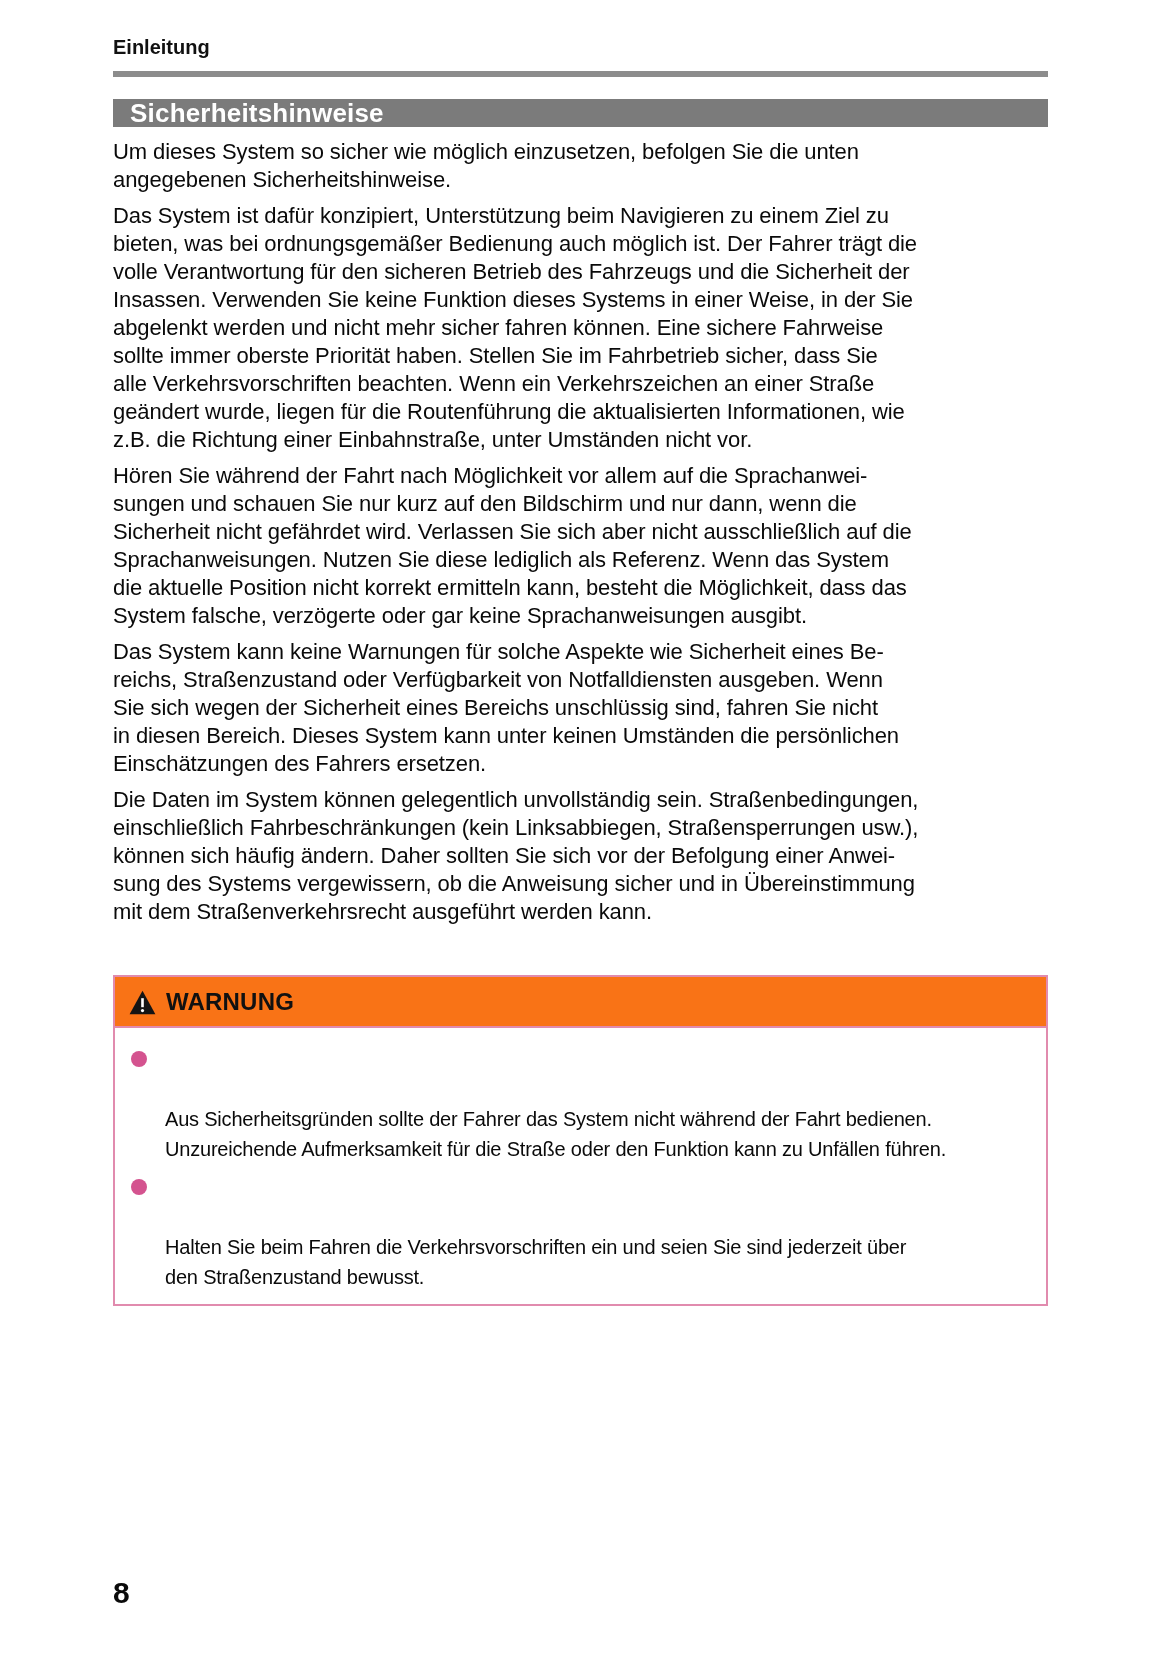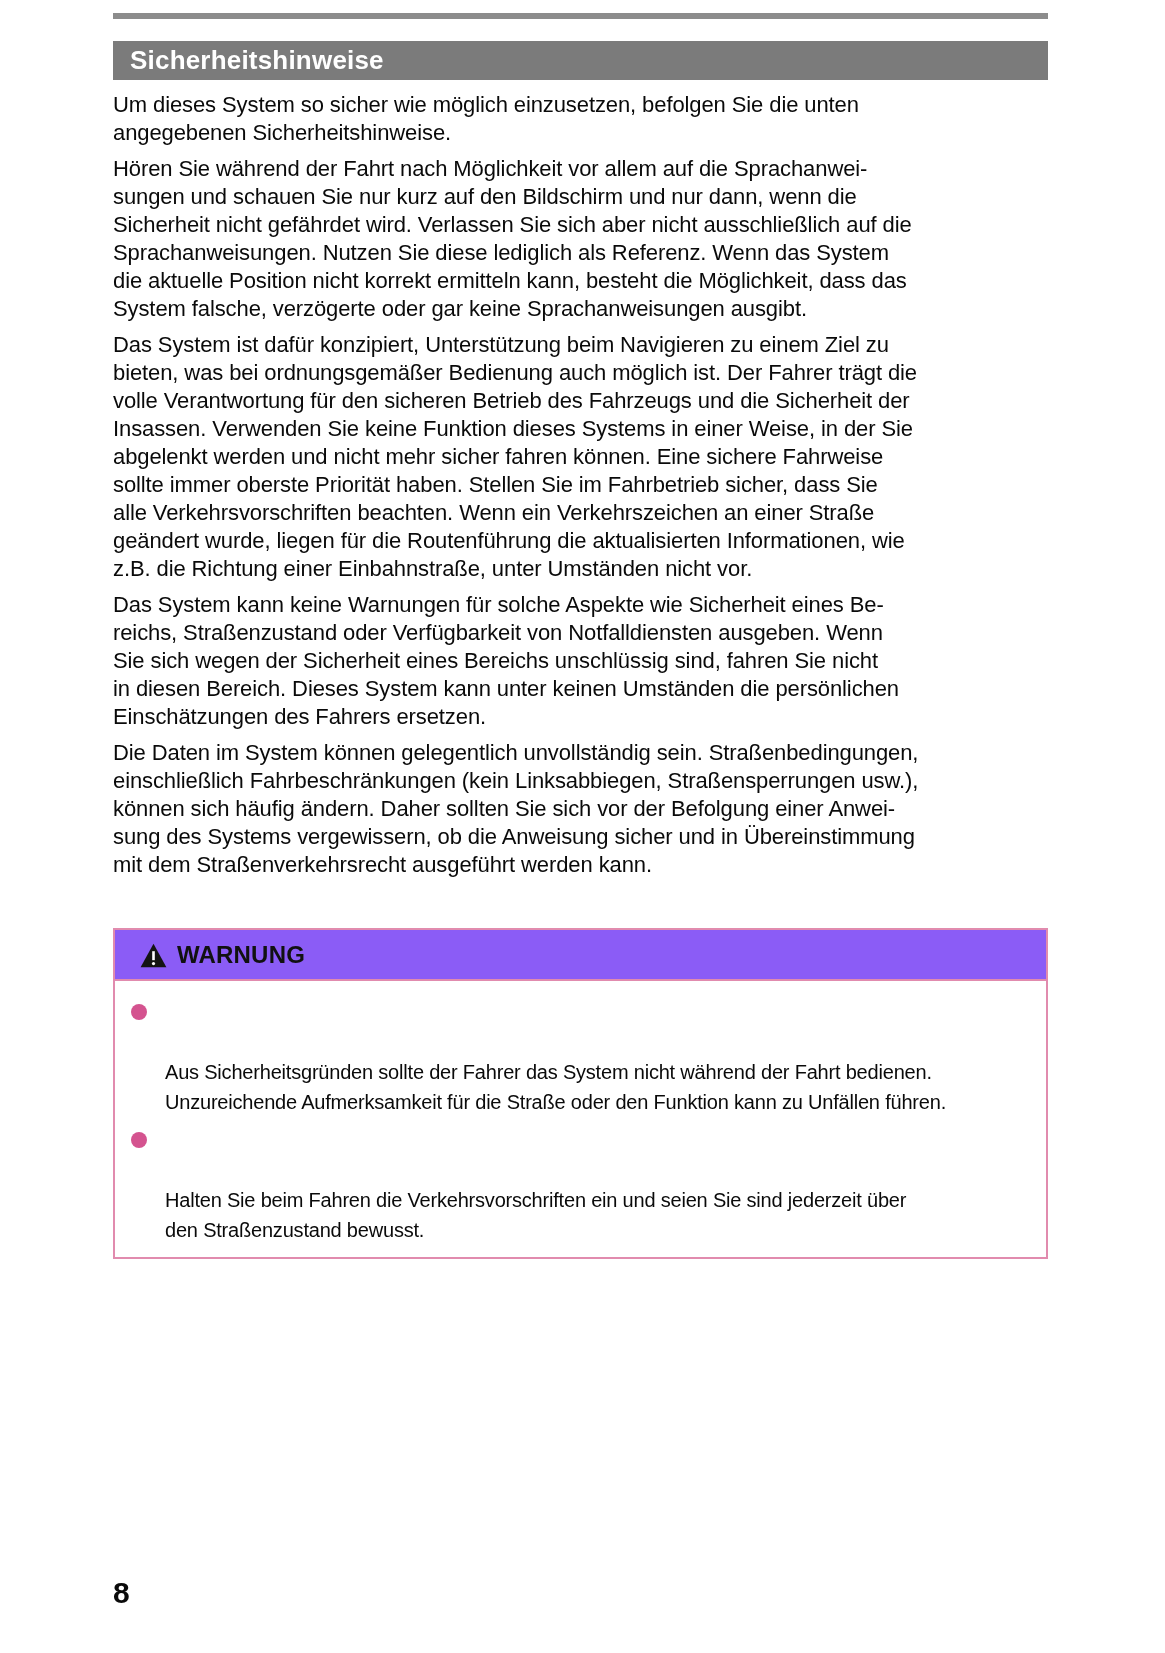--- a/index.html
+++ b/index.html
@@ -22,21 +22,21 @@
     font-weight:bold;
     color:#111;
   }
   .header-divider {
     margin-top:13px;
     height:6px;
     background:#8c8c8c;
   }
   .section-header {
     margin-top:22px;
-    height:39px;
+    height:28px;
     background:#7b7b7b;
     display:flex;
     align-items:center;
     padding-left:17px;
   }
   .section-title {
     color:#ffffff;
     font-size:26px;
     font-weight:bold;
     letter-spacing:0.2px;
@@ -49,23 +49,23 @@
     white-space:pre-line;
     margin-bottom:8px;
     color:#0a0a0a;
   }
   .warning-box {
     margin-top:49px;
     border:2px solid #e18bae;
     background:#ffffff;
   }
   .warning-header {
-    background:#8b5cf6;
+    background:#f97316;
     border-bottom:2px solid #e18bae;
-    padding:11px 0 10px 25px;
+    padding:11px 0 10px 14px;
     display:flex;
     align-items:center;
     gap:10px;
   }
   .warning-title {
     font-size:24px;
     font-weight:bold;
     color:#111;
     letter-spacing:0.2px;
   }
@@ -99,45 +99,46 @@
     font-size:30px;
     font-weight:bold;
     color:#0a0a0a;
   }
 </style>
 </head>
 <body>
 
 <div class="page-content">
 
+  <div class="breadcrumb">Einleitung</div>
 
   <div class="header-divider"></div>
 
   <div class="section-header">
     <span class="section-title">Sicherheitshinweise</span>
   </div>
 
   <div class="body-text">
     <p class="body-paragraph">Um dieses System so sicher wie möglich einzusetzen, befolgen Sie die unten
 angegebenen Sicherheitshinweise.</p>
-    <p class="body-paragraph">Hören Sie während der Fahrt nach Möglichkeit vor allem auf die Sprachanwei-
-sungen und schauen Sie nur kurz auf den Bildschirm und nur dann, wenn die
-Sicherheit nicht gefährdet wird. Verlassen Sie sich aber nicht ausschließlich auf die
-Sprachanweisungen. Nutzen Sie diese lediglich als Referenz. Wenn das System
-die aktuelle Position nicht korrekt ermitteln kann, besteht die Möglichkeit, dass das
-System falsche, verzögerte oder gar keine Sprachanweisungen ausgibt.</p>
     <p class="body-paragraph">Das System ist dafür konzipiert, Unterstützung beim Navigieren zu einem Ziel zu
 bieten, was bei ordnungsgemäßer Bedienung auch möglich ist. Der Fahrer trägt die
 volle Verantwortung für den sicheren Betrieb des Fahrzeugs und die Sicherheit der
 Insassen. Verwenden Sie keine Funktion dieses Systems in einer Weise, in der Sie
 abgelenkt werden und nicht mehr sicher fahren können. Eine sichere Fahrweise
 sollte immer oberste Priorität haben. Stellen Sie im Fahrbetrieb sicher, dass Sie
 alle Verkehrsvorschriften beachten. Wenn ein Verkehrszeichen an einer Straße
 geändert wurde, liegen für die Routenführung die aktualisierten Informationen, wie
 z.B. die Richtung einer Einbahnstraße, unter Umständen nicht vor.</p>
+    <p class="body-paragraph">Hören Sie während der Fahrt nach Möglichkeit vor allem auf die Sprachanwei-
+sungen und schauen Sie nur kurz auf den Bildschirm und nur dann, wenn die
+Sicherheit nicht gefährdet wird. Verlassen Sie sich aber nicht ausschließlich auf die
+Sprachanweisungen. Nutzen Sie diese lediglich als Referenz. Wenn das System
+die aktuelle Position nicht korrekt ermitteln kann, besteht die Möglichkeit, dass das
+System falsche, verzögerte oder gar keine Sprachanweisungen ausgibt.</p>
     <p class="body-paragraph">Das System kann keine Warnungen für solche Aspekte wie Sicherheit eines Be-
 reichs, Straßenzustand oder Verfügbarkeit von Notfalldiensten ausgeben. Wenn
 Sie sich wegen der Sicherheit eines Bereichs unschlüssig sind, fahren Sie nicht
 in diesen Bereich. Dieses System kann unter keinen Umständen die persönlichen
 Einschätzungen des Fahrers ersetzen.</p>
     <p class="body-paragraph">Die Daten im System können gelegentlich unvollständig sein. Straßenbedingungen,
 einschließlich Fahrbeschränkungen (kein Linksabbiegen, Straßensperrungen usw.),
 können sich häufig ändern. Daher sollten Sie sich vor der Befolgung einer Anwei-
 sung des Systems vergewissern, ob die Anweisung sicher und in Übereinstimmung
 mit dem Straßenverkehrsrecht ausgeführt werden kann.</p>

